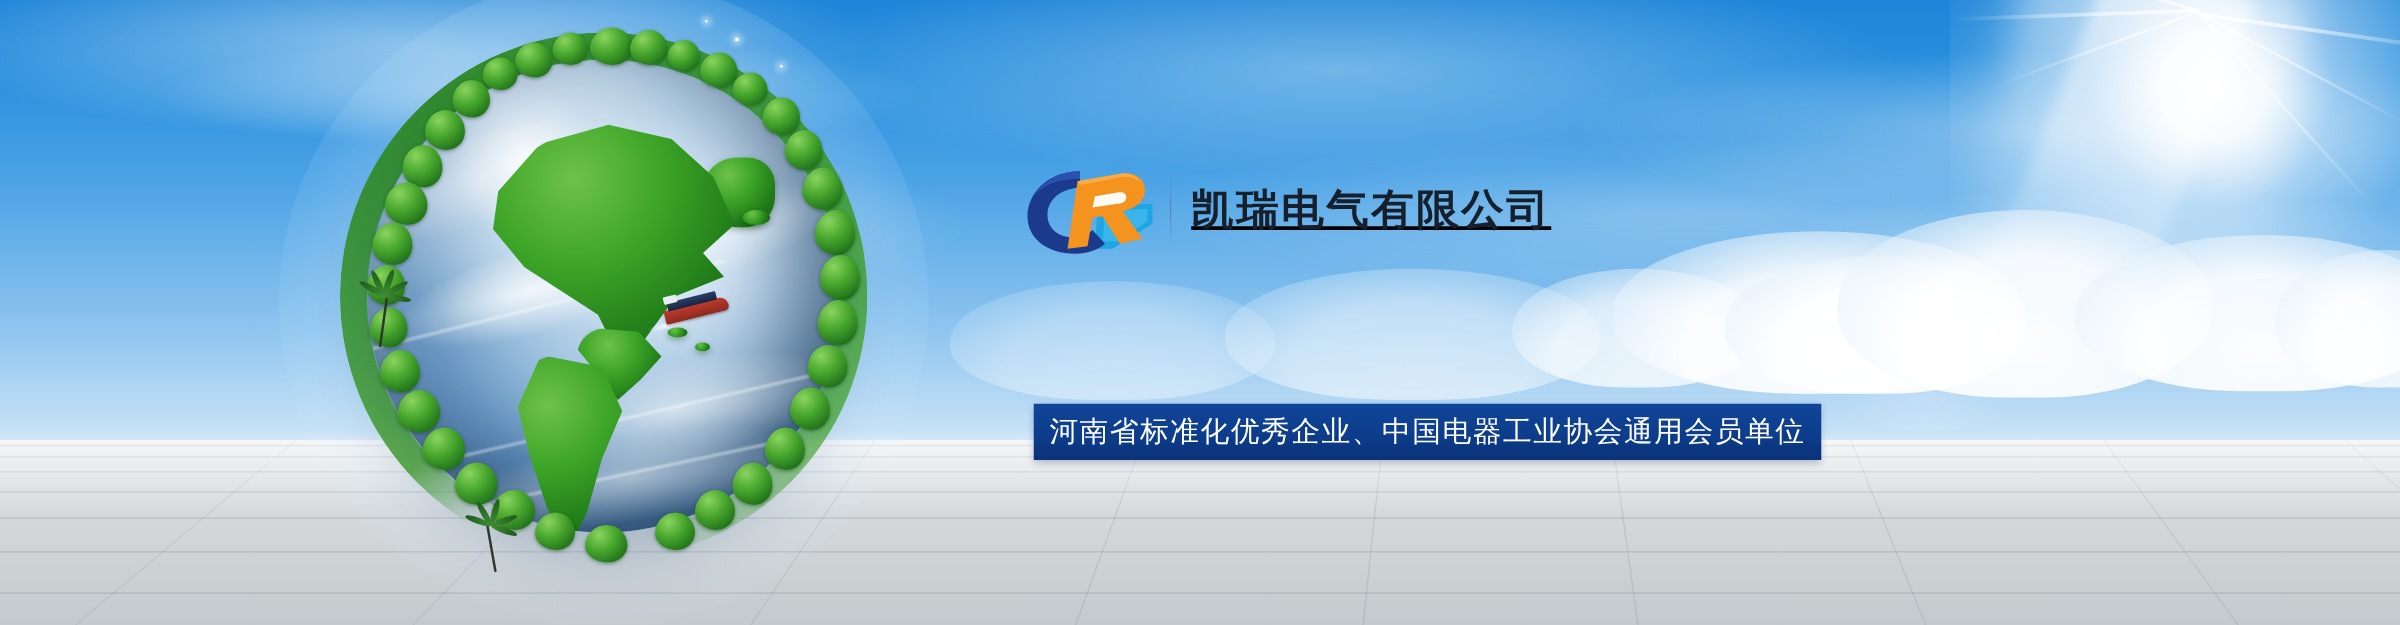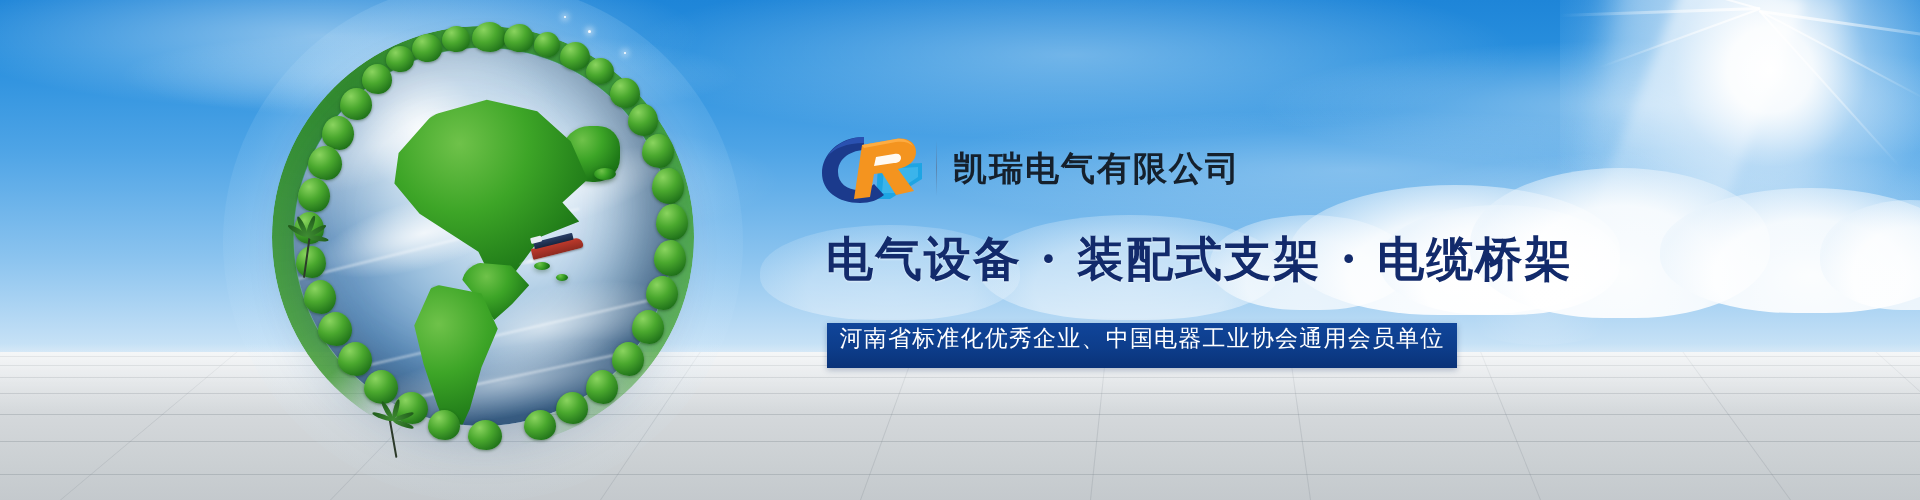--- a/index.html
+++ b/index.html
@@ -228,21 +228,21 @@
   .ship .wake { position:absolute; left:-16px; bottom:-2px; width:38px; height:7px;
     background:radial-gradient(ellipse, rgba(255,255,255,.9), rgba(255,255,255,0) 70%);
     border-radius:50%; }
 
   .sparkle { position:absolute; border-radius:50%; background:#fff;
     box-shadow:0 0 6px 2px rgba(255,255,255,.8); }
 
   
   .logo-block {
     position:absolute; left:818px; top:124px; width:460px; height:88px;
-    display:flex; align-items:center;
+    display:flex; align-items:center;text-decoration:underline;
   }
   .logo-mark {
     position:relative; width:112px; height:78px; flex:0 0 112px;
   }
   .logo-divider {
     width:1px; height:56px; margin:0 16px 0 6px;
     background:linear-gradient(to bottom, rgba(120,150,180,.0), rgba(90,120,155,.75), rgba(120,150,180,.0));
     flex:0 0 1px;
   }
   .logo-text { display:flex; flex-direction:column; justify-content:center; }
@@ -263,21 +263,21 @@
     color:#122a6b; white-space:nowrap;
     text-shadow:0 1px 2px rgba(255,255,255,.55);
   }
 
   
   .badge {
     position:absolute; left:827px; top:323px;
     width:630px; height:45px;
     background:linear-gradient(to bottom,#0f4293 0%, #0d3c88 50%, #0b3madness 100%);
     background:linear-gradient(to bottom,#10459a 0%, #0d3d8b 55%, #0a3278 100%);
-    display:flex; align-items:flex-start; justify-content:center;
+    display:flex; align-items:center; justify-content:center;
     box-shadow:0 2px 6px rgba(10,40,90,.28);
   }
   .badge-text {
     color:#ffffff; font-size:23px; letter-spacing:1.2px; white-space:nowrap;
   }
 </style>
 </head>
 <body>
 
 <div id="banner">
@@ -443,19 +443,18 @@
       </svg>
     </div>
 
     <div class="logo-divider"></div>
 
     <div class="logo-text">
       <div class="logo-cn">凯瑞电气有限公司</div>
     </div>
   </div>
 
-  <div class="slogan">电气设备 · 装配式支架 · 电缆桥架</div>
 
   <div class="badge">
     <span class="badge-text">河南省标准化优秀企业、中国电器工业协会通用会员单位</span>
   </div>
 
 </div>
 
 </body></html>

